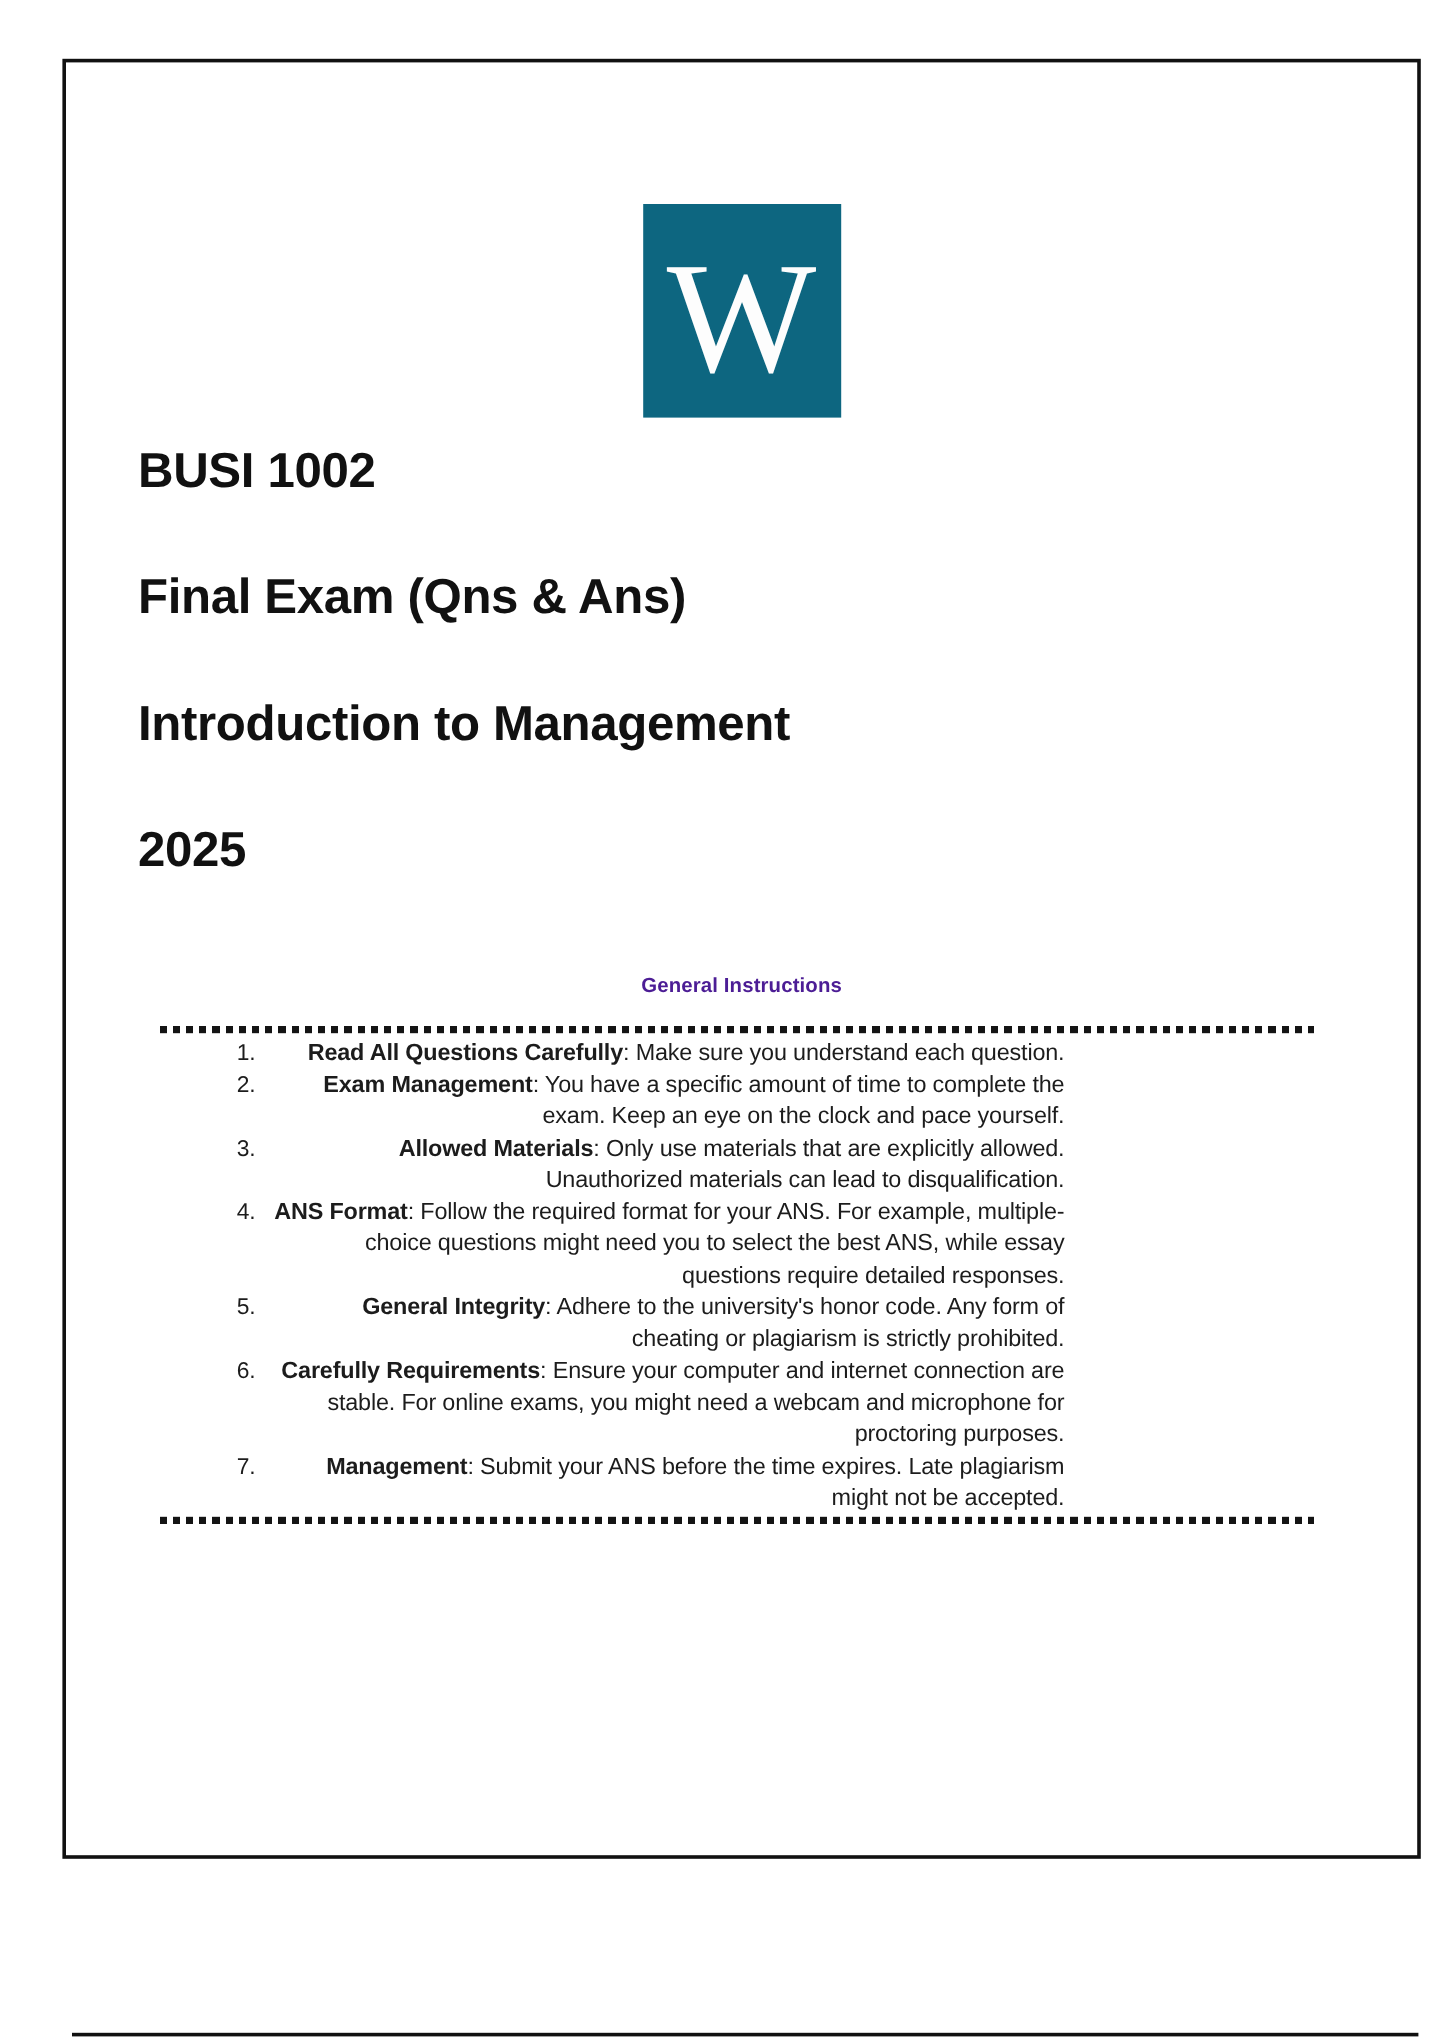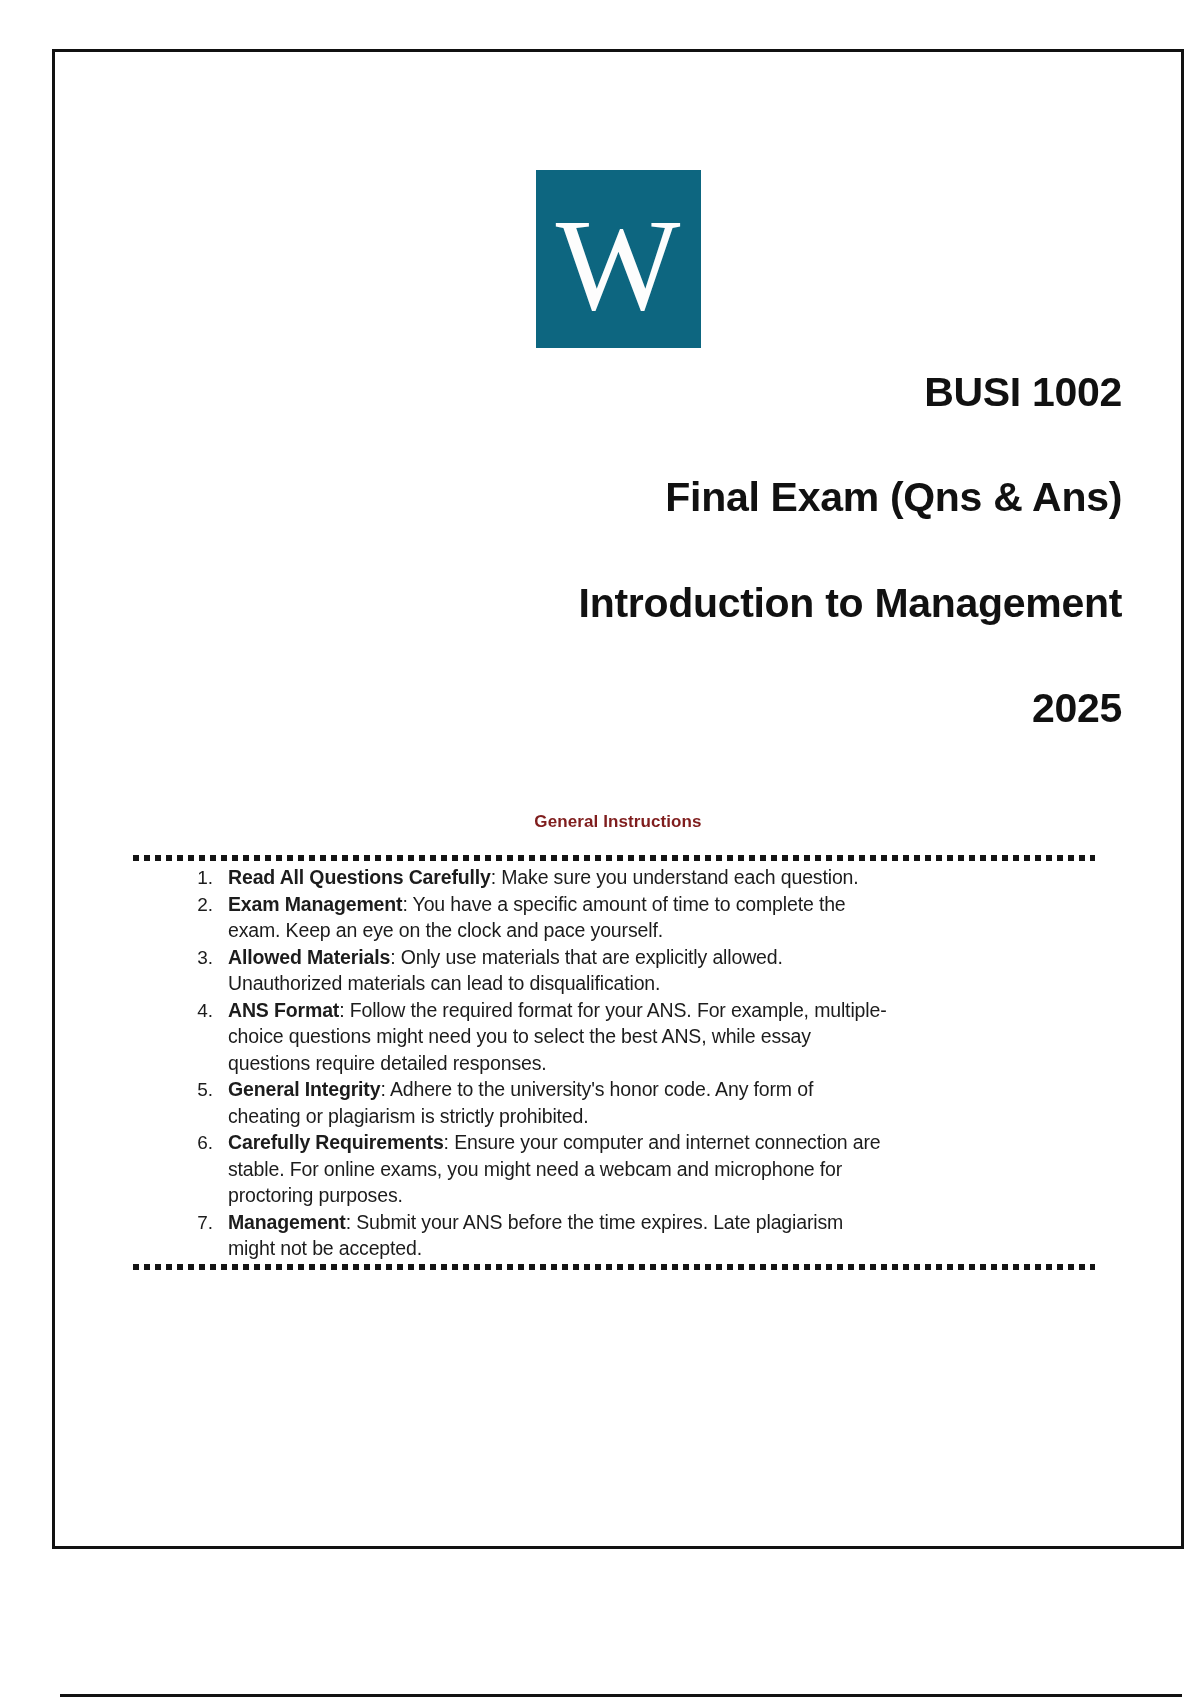--- a/index.html
+++ b/index.html
@@ -58,24 +58,23 @@
     font-size: 132px;
     font-weight: 400;
     line-height: 1;
     letter-spacing: 0px;
     transform: translateY(6px);
   }
 
   
   .titles {
     position: absolute;
-    left: 77px;
+    left: 60px;
     top: 318px;
     width: 990px;
-    text-align: right;
   }
   .doc-h {
     font-family: "Liberation Sans Narrow", "Liberation Sans", sans-serif;
     font-weight: bold;
     color: #111111;
     font-size: 41px;
     line-height: 1.08;
     letter-spacing: -0.3px;
     margin: 0 0 61px 0;
     white-space: nowrap;
@@ -84,30 +83,31 @@
 
   
   .gi-heading {
     position: absolute;
     left: 0;
     top: 760px;
     width: 100%;
     text-align: center;
     font-size: 17px;
     font-weight: bold;
-    color: #7f1d1d;
+    color: #4c1d95;
     letter-spacing: 0.1px;
   }
 
   .instructions-block {
     position: absolute;
     left: 0px;
     top: 803px;
     width: 892px;
     padding: 0;
+    text-align: right;
   }
   .dotted-rule {
     height: 6px;
     width: 962px;
     margin-left: 78px;
     background-image: repeating-linear-gradient(
         to right,
         #141414 0px, #141414 6px,
         #ffffff 6px, #ffffff 11px);
   }

